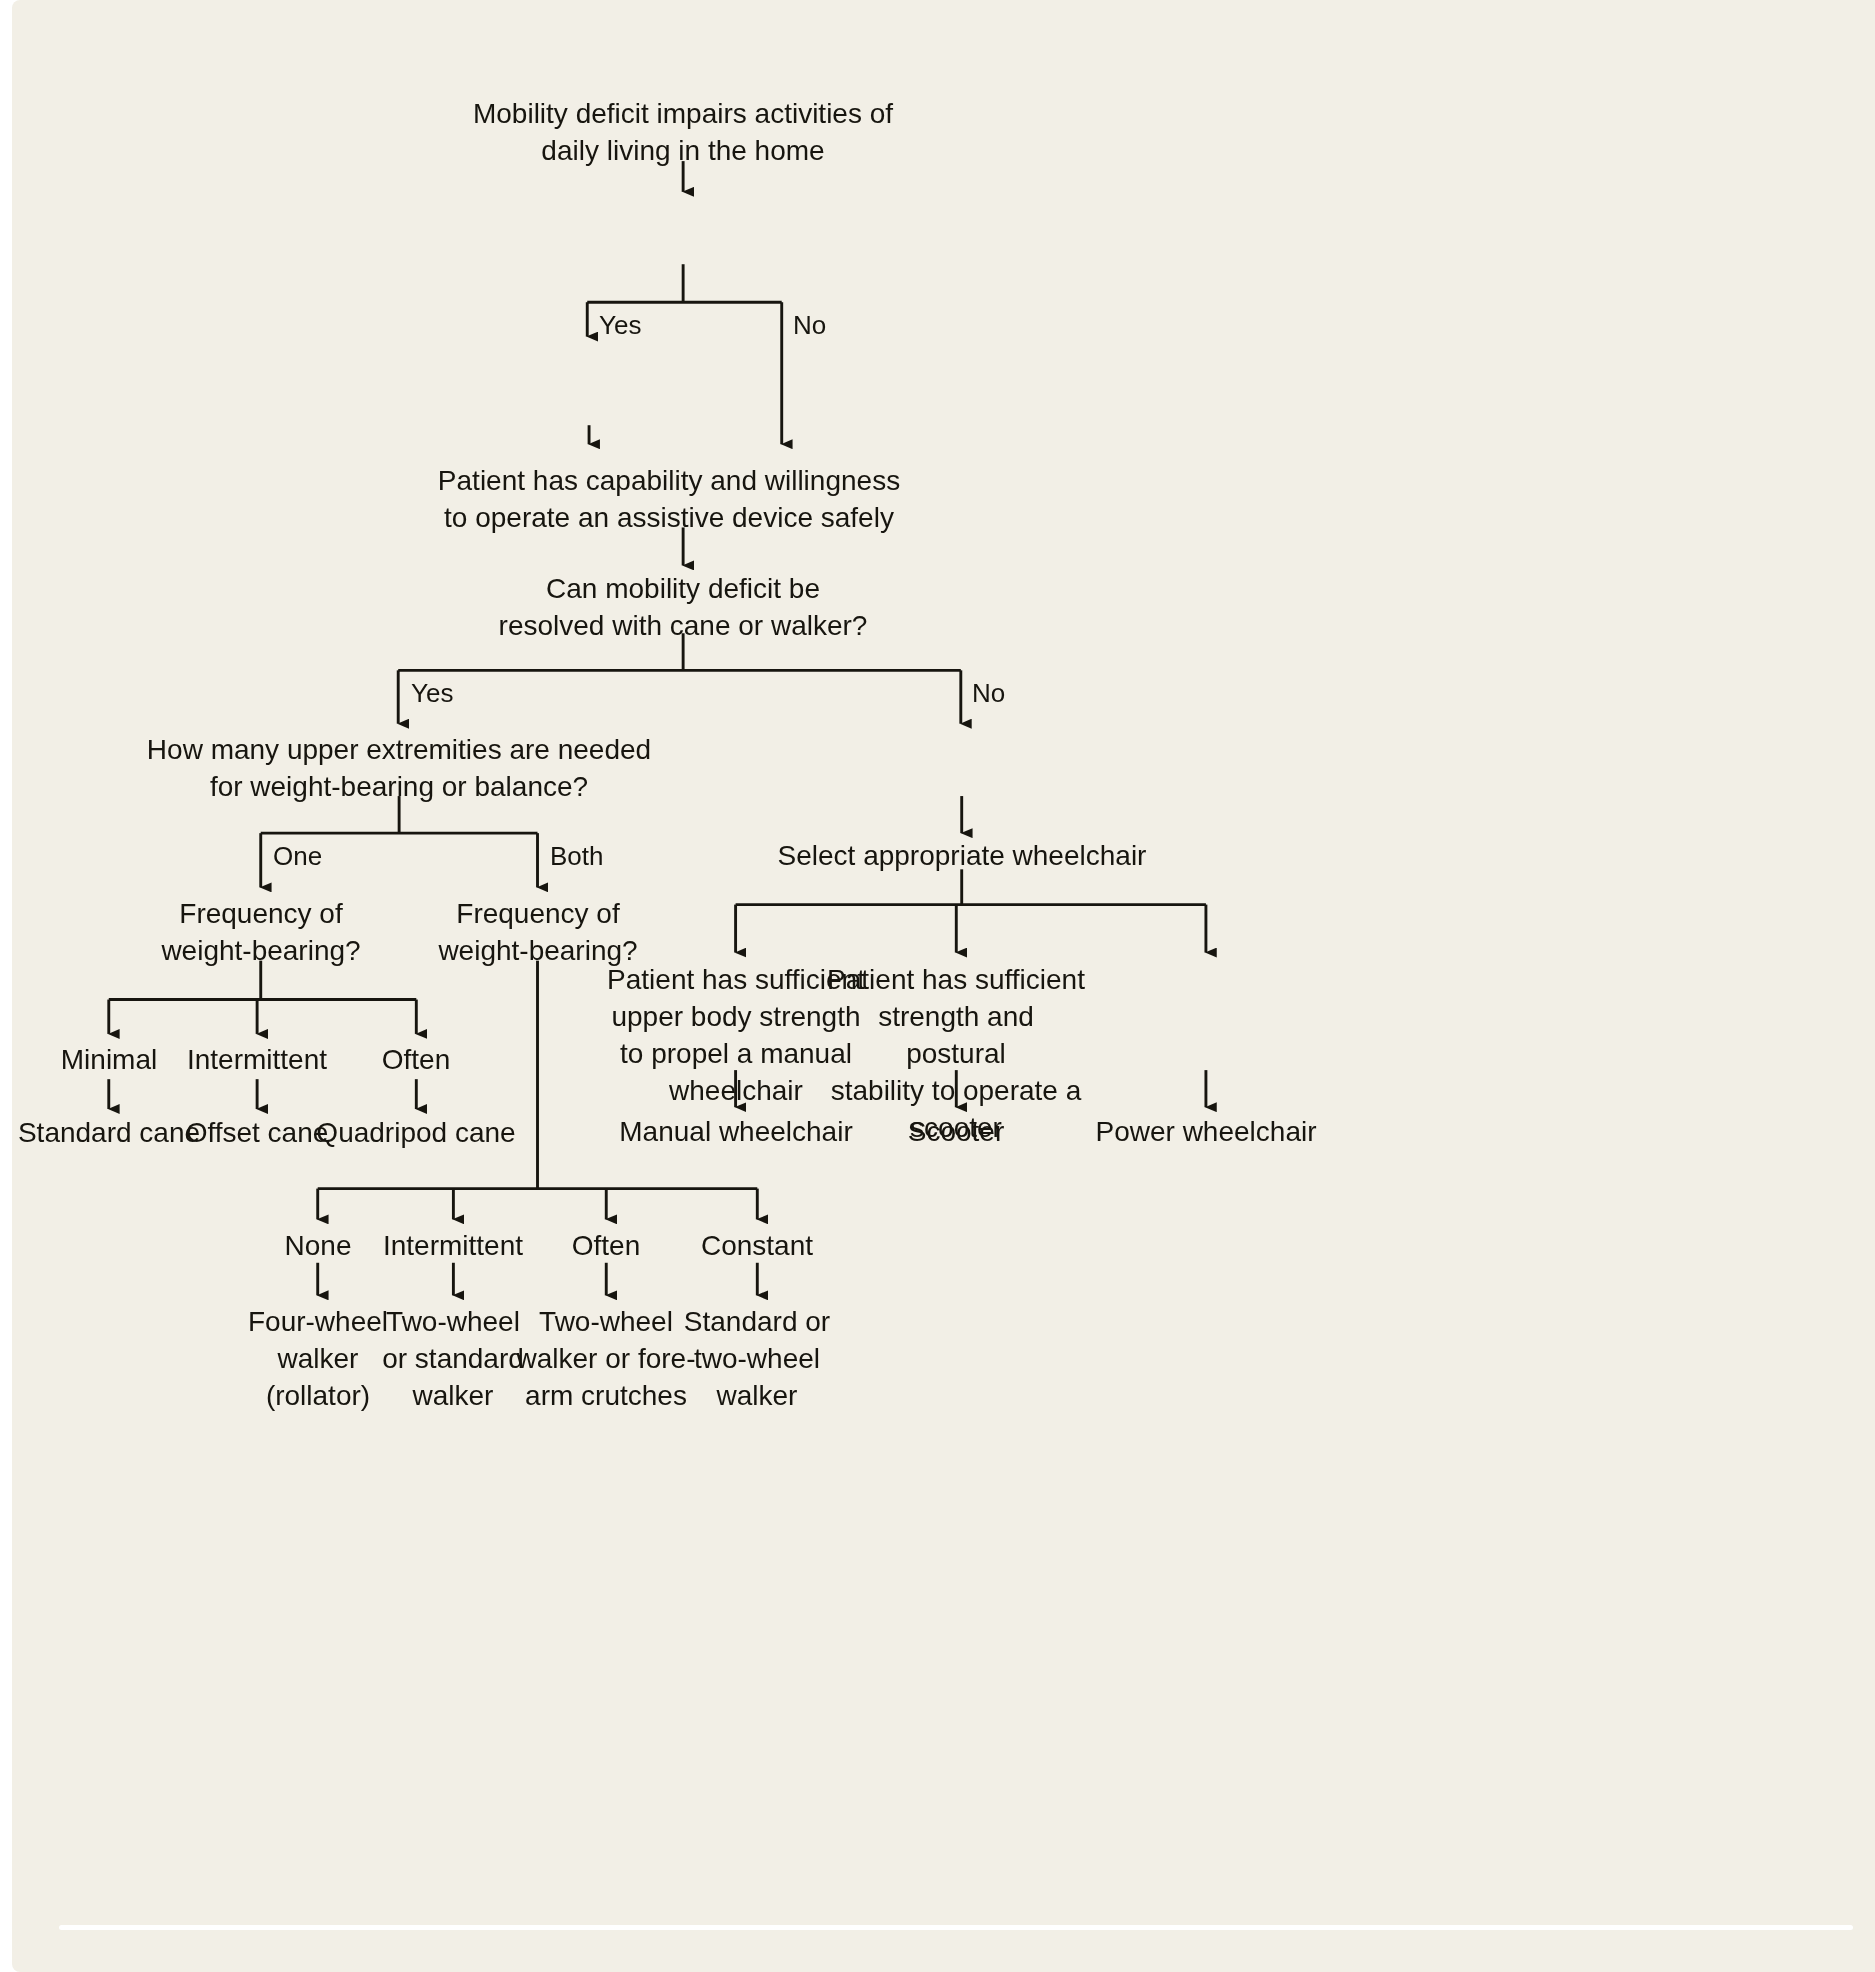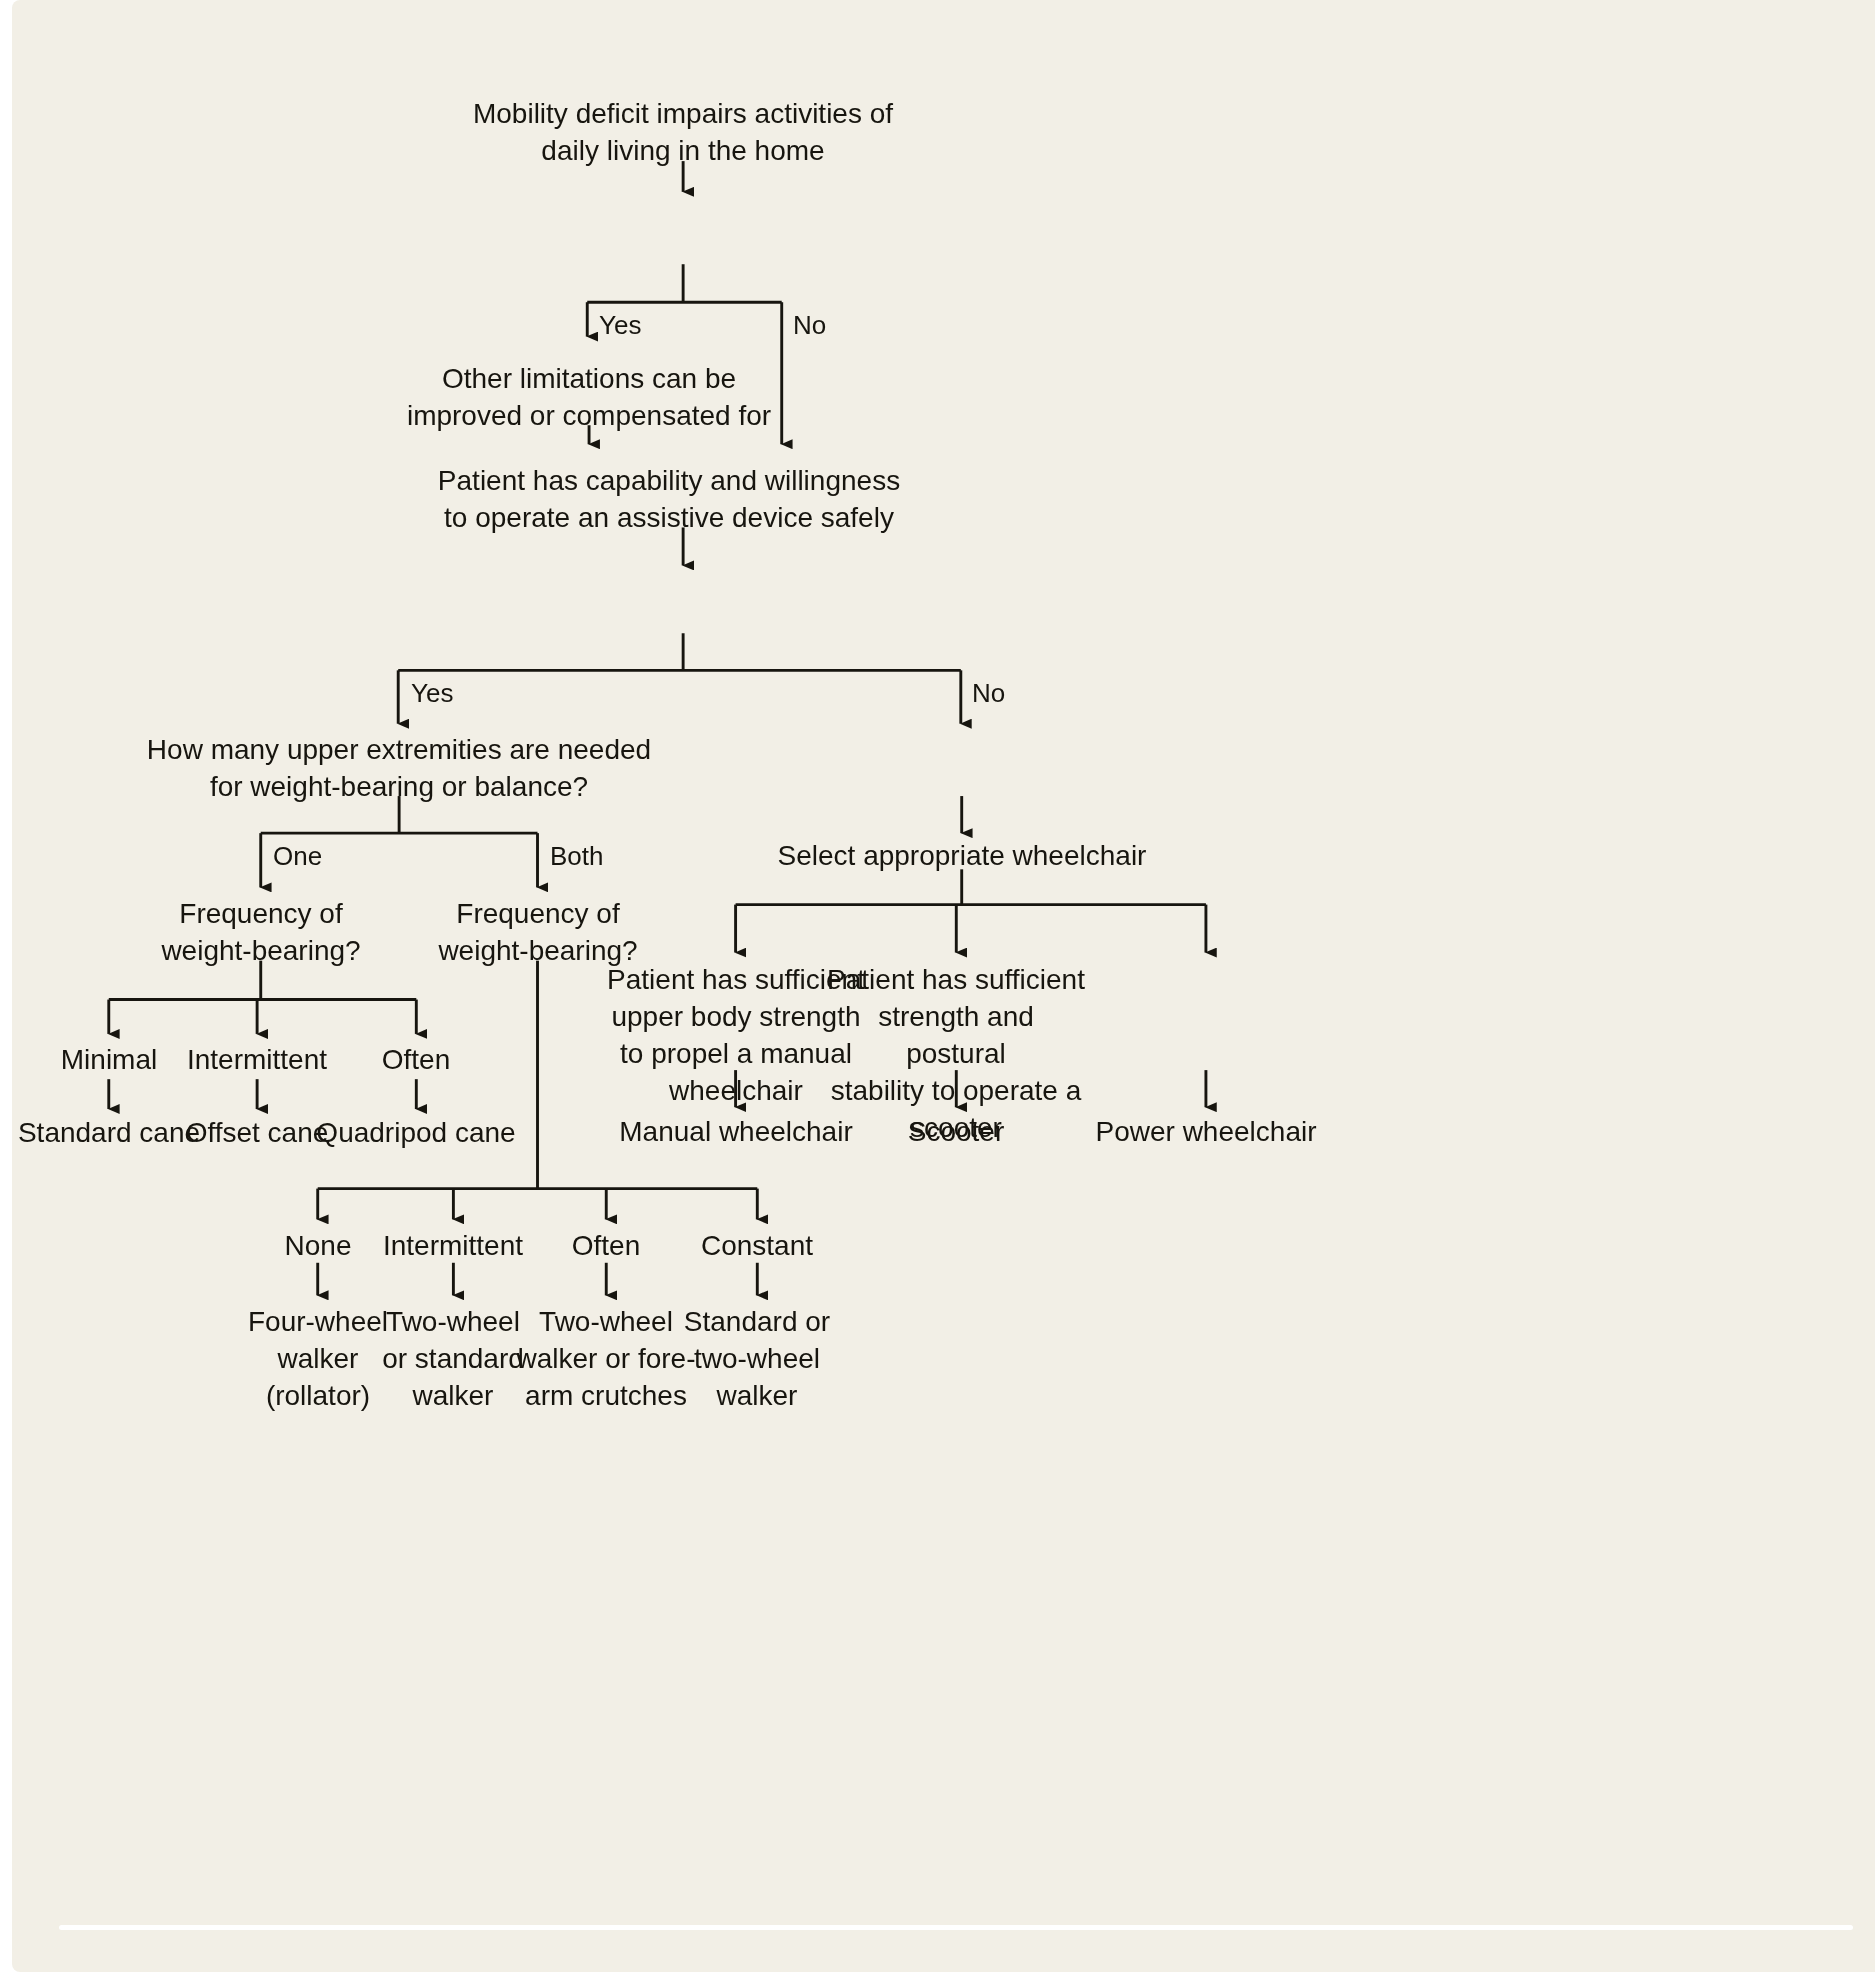--- a/index.html
+++ b/index.html
@@ -83,26 +83,26 @@
         <line x1="800" y1="1183" x2="800" y2="1224" marker-end="url(#ah)"></line>
         <line x1="1044" y1="1183" x2="1044" y2="1224" marker-end="url(#ah)"></line>
         <line x1="1320" y1="1183" x2="1320" y2="1224" marker-end="url(#ah)"></line>
       </g>
     </svg>
 
     <div class="node" style="left:671px;top:95px;width:561px;">Mobility deficit impairs activities of
 daily living in the home</div>
 
 
-    <div class="node" style="left:577px;top:360px;width:488px;">Other limitations can be
-improved or compensated for</div>
 
     <div class="node" style="left:657px;top:462px;width:615px;">Patient has capability and willingness
 to operate an assistive device safely</div>
 
+    <div class="node" style="left:671px;top:570px;width:507px;">Can mobility deficit be
+resolved with cane or walker?</div>
 
     <div class="node" style="left:387px;top:731px;width:561px;">How many upper extremities are needed
 for weight-bearing or balance?</div>
 
 
     <div class="node" style="left:249px;top:895px;width:344px;">Frequency of
 weight-bearing?</div>
 
     <div class="node" style="left:526px;top:895px;width:344px;">Frequency of
 weight-bearing?</div>

